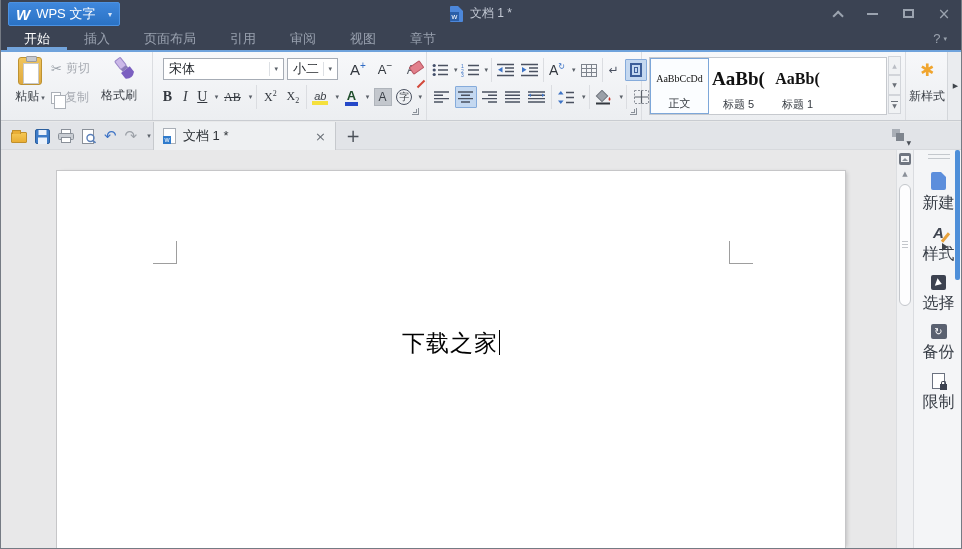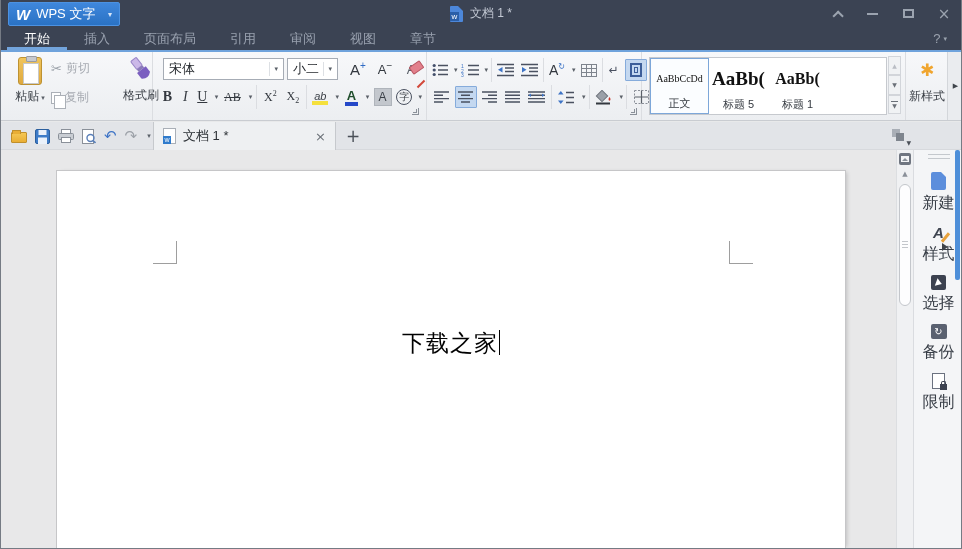--- a/index.html
+++ b/index.html
@@ -65,21 +65,21 @@
   .clipboard-ic:before { content:""; position:absolute; left:4px; top:5px; width:14px; height:19px;
     background:#fff; border:1px solid #C8C8C8; }
   .clipboard-ic:after { content:""; position:absolute; left:7px; top:-2px; width:9px; height:4px;
     background:#C7C9CE; border:1px solid #9A9CA1; border-radius:1px; }
   .paste-lbl { margin-top:3px; font-size:12px; }
   .cutcopy { position:absolute; left:50px; width:48px; display:flex; align-items:center; gap:4px; }
   .scissors { color:#9AA0A8; font-size:13px; }
   .copy-ic { position:relative; width:10px; height:12px; border:1px solid #ABB0B7; background:#fff; }
   .copy-ic:before { content:""; position:absolute; left:2px; top:2px; width:10px; height:12px;
     border:1px solid #ABB0B7; background:#fff; }
-  .fpainter { position:absolute; left:100px; top:4px; width:48px; text-align:center;margin-left:16px; }
+  .fpainter { position:absolute; left:100px; top:4px; width:48px; text-align:left; }
   .fp-lbl { margin-top:3px; font-size:12px; }
 
   
   .g-font { left:153px; width:273px; }
   .combo { position:absolute; top:6px; height:22px; background:#fff; border:1px solid #A6ACB5;
     display:flex; align-items:center; padding:0 5px; font-size:13px; color:#24282D; }
   .combo .caret { margin-left:auto; border-left:1px solid #DDE0E4; padding-left:4px; height:14px;
     display:flex; align-items:center; }
   .row2 { position:absolute; left:6px; top:33px; width:262px; display:flex; align-items:center; gap:4px; }
   .tbtn { font-family:"Liberation Serif","DejaVu Serif",serif; font-size:14px; color:#33383F; }

